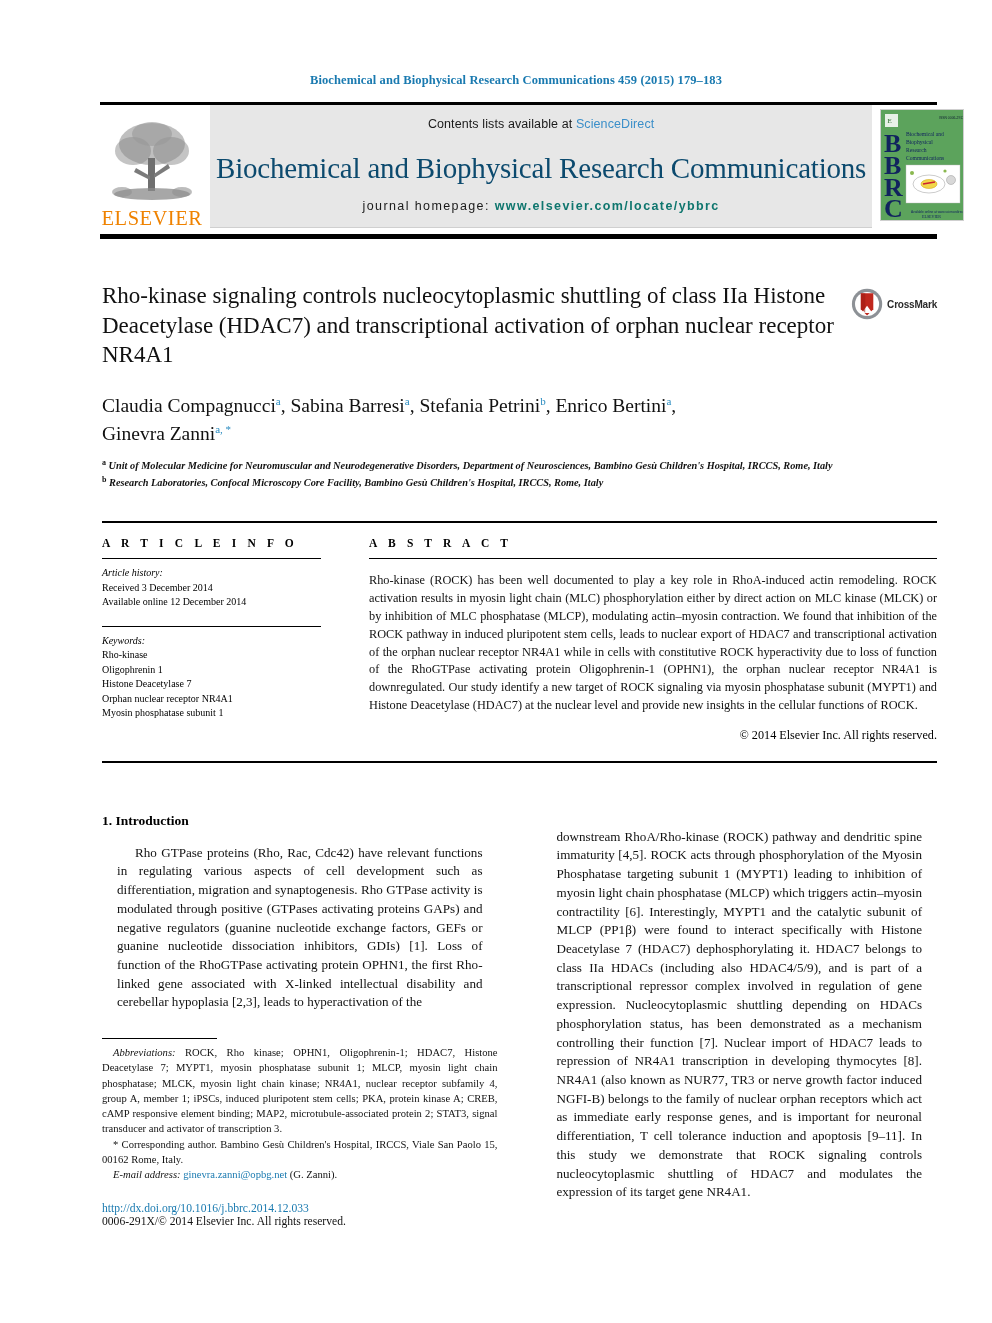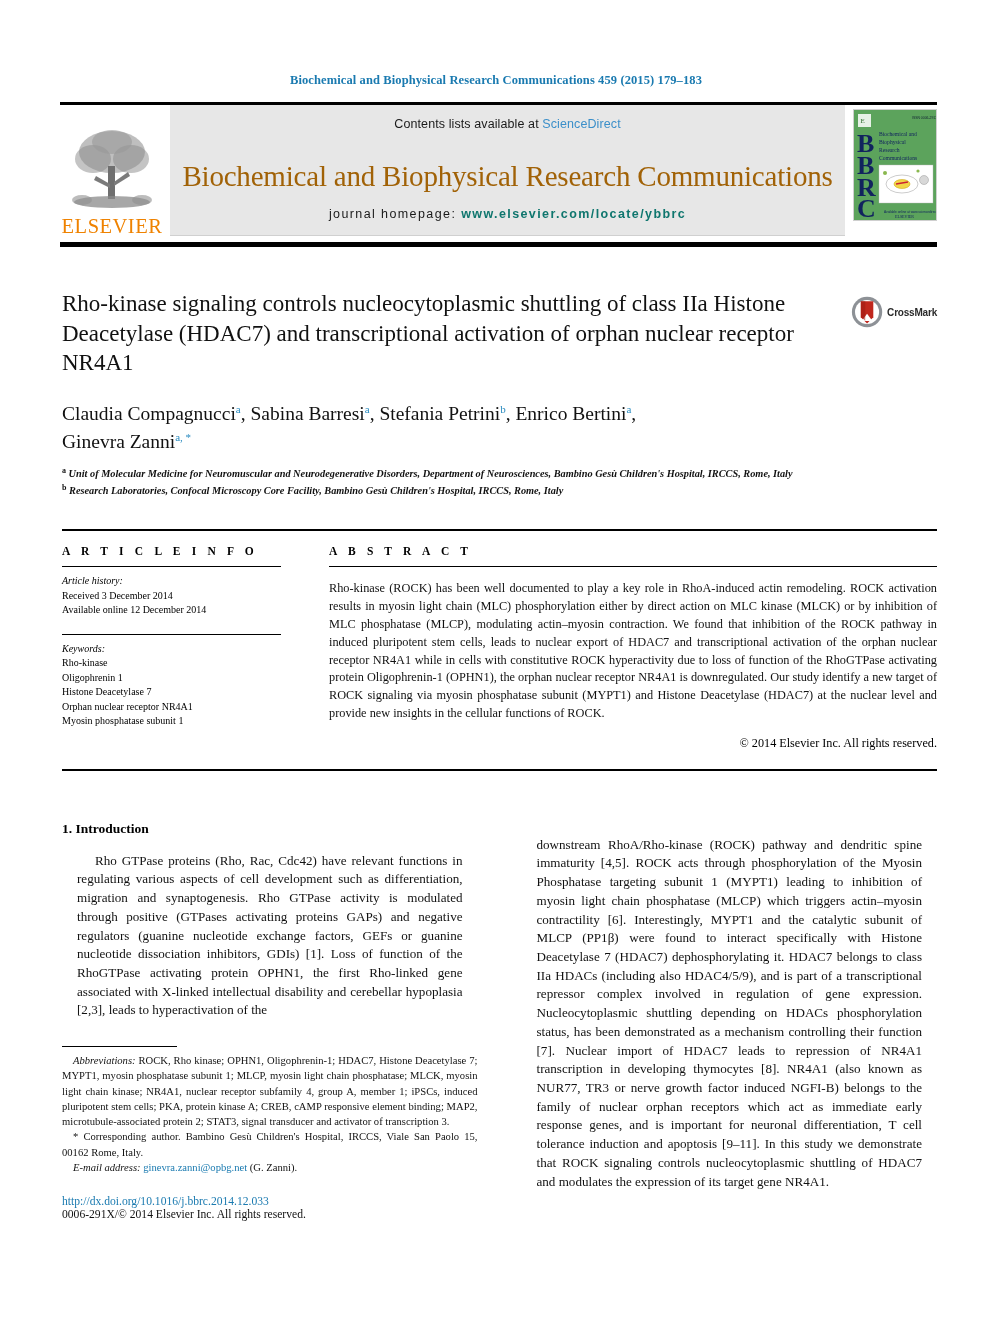--- a/index.html
+++ b/index.html
@@ -8,21 +8,21 @@
     background: #ffffff;
   }
   body {
     width: 992px; height: 1323px;
     font-family: "Liberation Serif", "DejaVu Serif", serif;
     color: #000;
     position: relative;
     overflow: hidden;
   }
 
-  .page { width: 992px; height: 1323px; position: relative; }
+  .page { width: 992px; height: 1323px; position: relative; padding-left: 40px; }
 
   
   .runninghead {
     text-align: center;
     color: #1a7ab0;
     font-family: "Liberation Serif", serif;
     font-weight: bold;
     font-size: 12.5px;
     letter-spacing: 0.1px;
     padding-top: 73px;
@@ -65,22 +65,22 @@
   .contents-line {
     font-family: "Liberation Sans", sans-serif;
     font-size: 12.5px;
     color: #1a1a1a;
     letter-spacing: .1px;
   }
   .contents-line .sd { color: #3b8fc9; }
   .journal-title {
     font-family: "Liberation Serif", serif;
     font-size: 29px;
-    color: #a16207;
-    margin: 29px 0 14px 0;
+    color: #0c4a6e;
+    margin: 21px 0 14px 0;
     letter-spacing: -0.2px;
     white-space: nowrap;
   }
   .homepage-line {
     font-family: "Liberation Sans", sans-serif;
     font-size: 12.5px;
     letter-spacing: 1.4px;
     color: #1a1a1a;
   }
   .homepage-line .url { color: #0f766e; font-weight: bold; }

